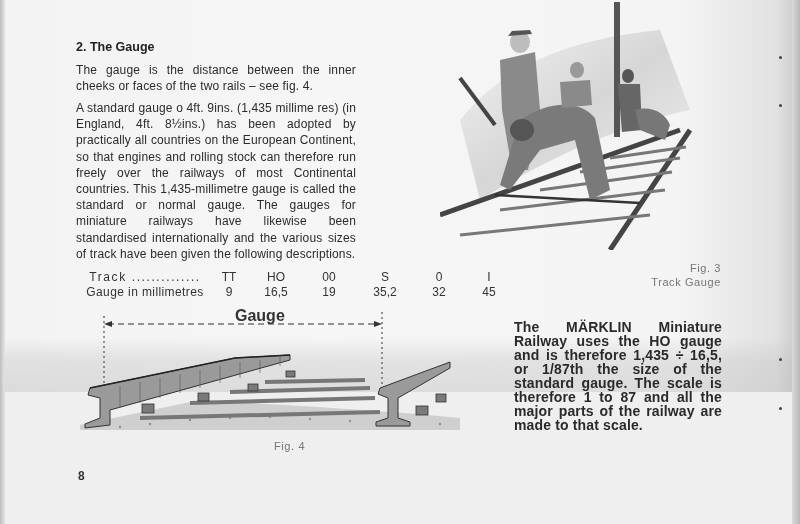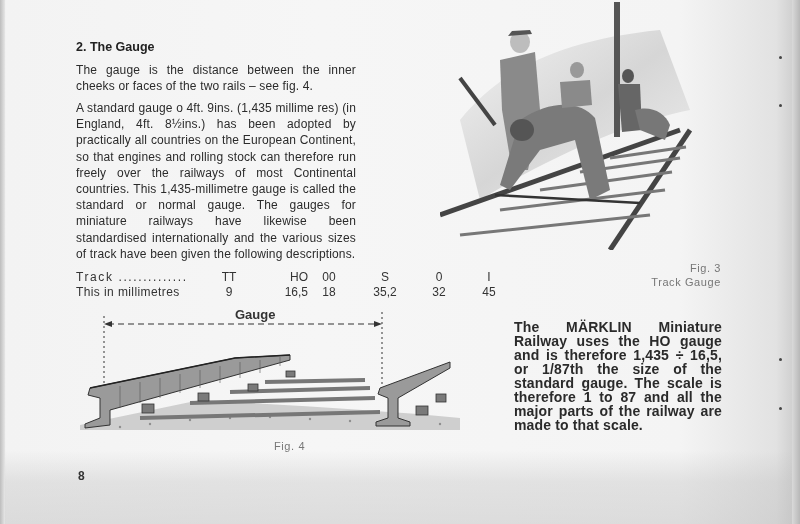--- a/index.html
+++ b/index.html
@@ -11,21 +11,21 @@
       height: 524px;
       overflow: hidden;
       position: relative;
       background: #efefef;
       font-family: "Liberation Sans", sans-serif;
       color: #2a2a2a;
     }
     .page {
       position: absolute;
       left: 0; top: 0;
-      width: 800px; height: 524px;
+      width: 800px; height: 392px;
       background:
         linear-gradient(180deg, rgba(255,255,255,0) 0%, rgba(255,255,255,0) 86%, rgba(190,190,190,0.35) 92%, rgba(190,190,190,0.45) 100%),
         linear-gradient(90deg, #dcdcdc 0px, #f3f3f3 6px, #f6f6f6 40%, #f4f4f4 85%, #e2e2e2 97%, #c8c8c8 100%);
     }
     .left-edge {
       position: absolute; left: 0; top: 0; width: 5px; height: 524px;
       background: linear-gradient(90deg, #bdbdbd, #e6e6e6);
     }
     .right-edge {
       position: absolute; right: 0; top: 0; width: 8px; height: 524px;
@@ -58,28 +58,28 @@
       color: #333;
       border-collapse: collapse;
     }
     .gauge-table td {
       padding: 0;
       height: 15px;
       line-height: 15px;
       text-align: center;
     }
     .gauge-table td.rowlabel {
-      text-align: left;
+      text-align: center;
       width: 138px;
       letter-spacing: 1.6px;
       margin-left: 6px;
     }
     .gauge-table td.rowlabel.tight { letter-spacing: 0.4px; }
     .gauge-table td.c0 { width: 30px; }
-    .gauge-table td.c1 { width: 64px; text-align: right; }
+    .gauge-table td.c1 { width: 64px; }
     .gauge-table td.c2 { width: 42px; }
     .gauge-table td.c3 { width: 70px; }
     .gauge-table td.c4 { width: 38px; }
     .gauge-table td.c5 { width: 62px; }
     .fig-caption {
       position: absolute;
       font-size: 11px;
       color: #777;
       letter-spacing: 0.6px;
       line-height: 13.5px;
@@ -97,21 +97,21 @@
       font-size: 12px; font-weight: bold; color: #333;
     }
     .illus-fig3 {
       position: absolute; left: 440px; top: 0px; width: 270px; height: 250px;
     }
     .illus-fig4 {
       position: absolute; left: 80px; top: 300px; width: 380px; height: 135px;
     }
     .gauge-label {
       position: absolute; left: 235px; top: 307px;
-      font-size: 13px; color: #333; font-weight: bold;
+      font-size: 16px; color: #333; font-weight: bold;
     }
   </style>
 </head>
 <body>
 
 <div class="page">
   <div class="left-edge"></div>
   <div class="right-edge"></div>
   <div class="staple" style="left:779px; top:56px;"></div>
   <div class="staple" style="left:779px; top:104px;"></div>
@@ -128,24 +128,24 @@
         <tr>
       <td class="rowlabel">Track ..............</td>
       <td class="c0">TT</td>
       <td class="c1">HO</td>
       <td class="c2">00</td>
       <td class="c3">S</td>
       <td class="c4">0</td>
       <td class="c5">I</td>
     </tr>
     <tr>
-      <td class="rowlabel tight">This in millimetres</td>
+      <td class="rowlabel tight">Gauge in millimetres</td>
       <td class="c0">9</td>
       <td class="c1">16,5</td>
-      <td class="c2">18</td>
+      <td class="c2">19</td>
       <td class="c3">35,2</td>
       <td class="c4">32</td>
       <td class="c5">45</td>
     </tr>
   </tbody>
     </table>
 
   <svg class="illus-fig3" viewBox="0 0 270 250">
     <defs>
       <linearGradient id="sky" x1="0" y1="0" x2="1" y2="1">

